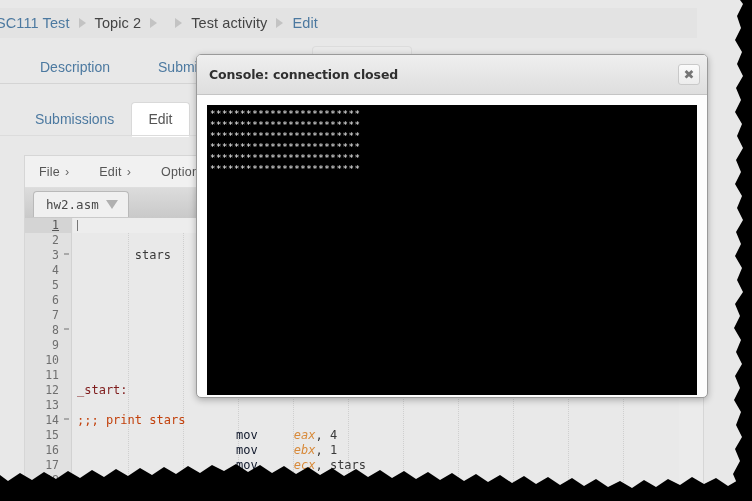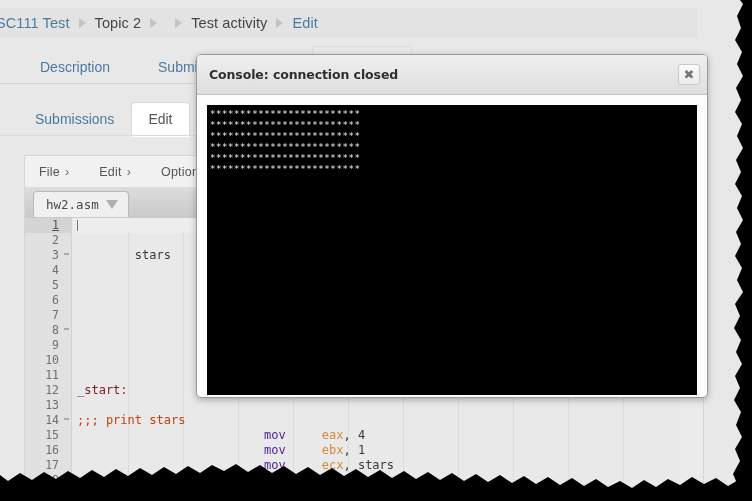--- a/index.html
+++ b/index.html
@@ -243,22 +243,22 @@
     pointer-events: none;
   }
   .ind-guide {
     position: absolute;
     top: 0; bottom: 0;
     width: 1px;
     border-left: 1px dotted #cfcfcf;
   }
   .tok-label   { color: #7f1d1d; }
   .tok-comment { color: #c2410c; }
-  .tok-op      { color: #4c1d95; margin-left: 28px; }
-  .tok-reg     { color: #d88a3a; }
+  .tok-op      { color: #0f172a; }
+  .tok-reg     { color: #d88a3a; font-style: italic; }
   .tok-plain   { color: #3a3a3a; text-align: center; }
 
   
   .right-sliver {
     position: absolute;
     right: 0;
     width: 24px;
     background: #ebebeb;
     border-top: 1px solid #e0e0e0;
   }

